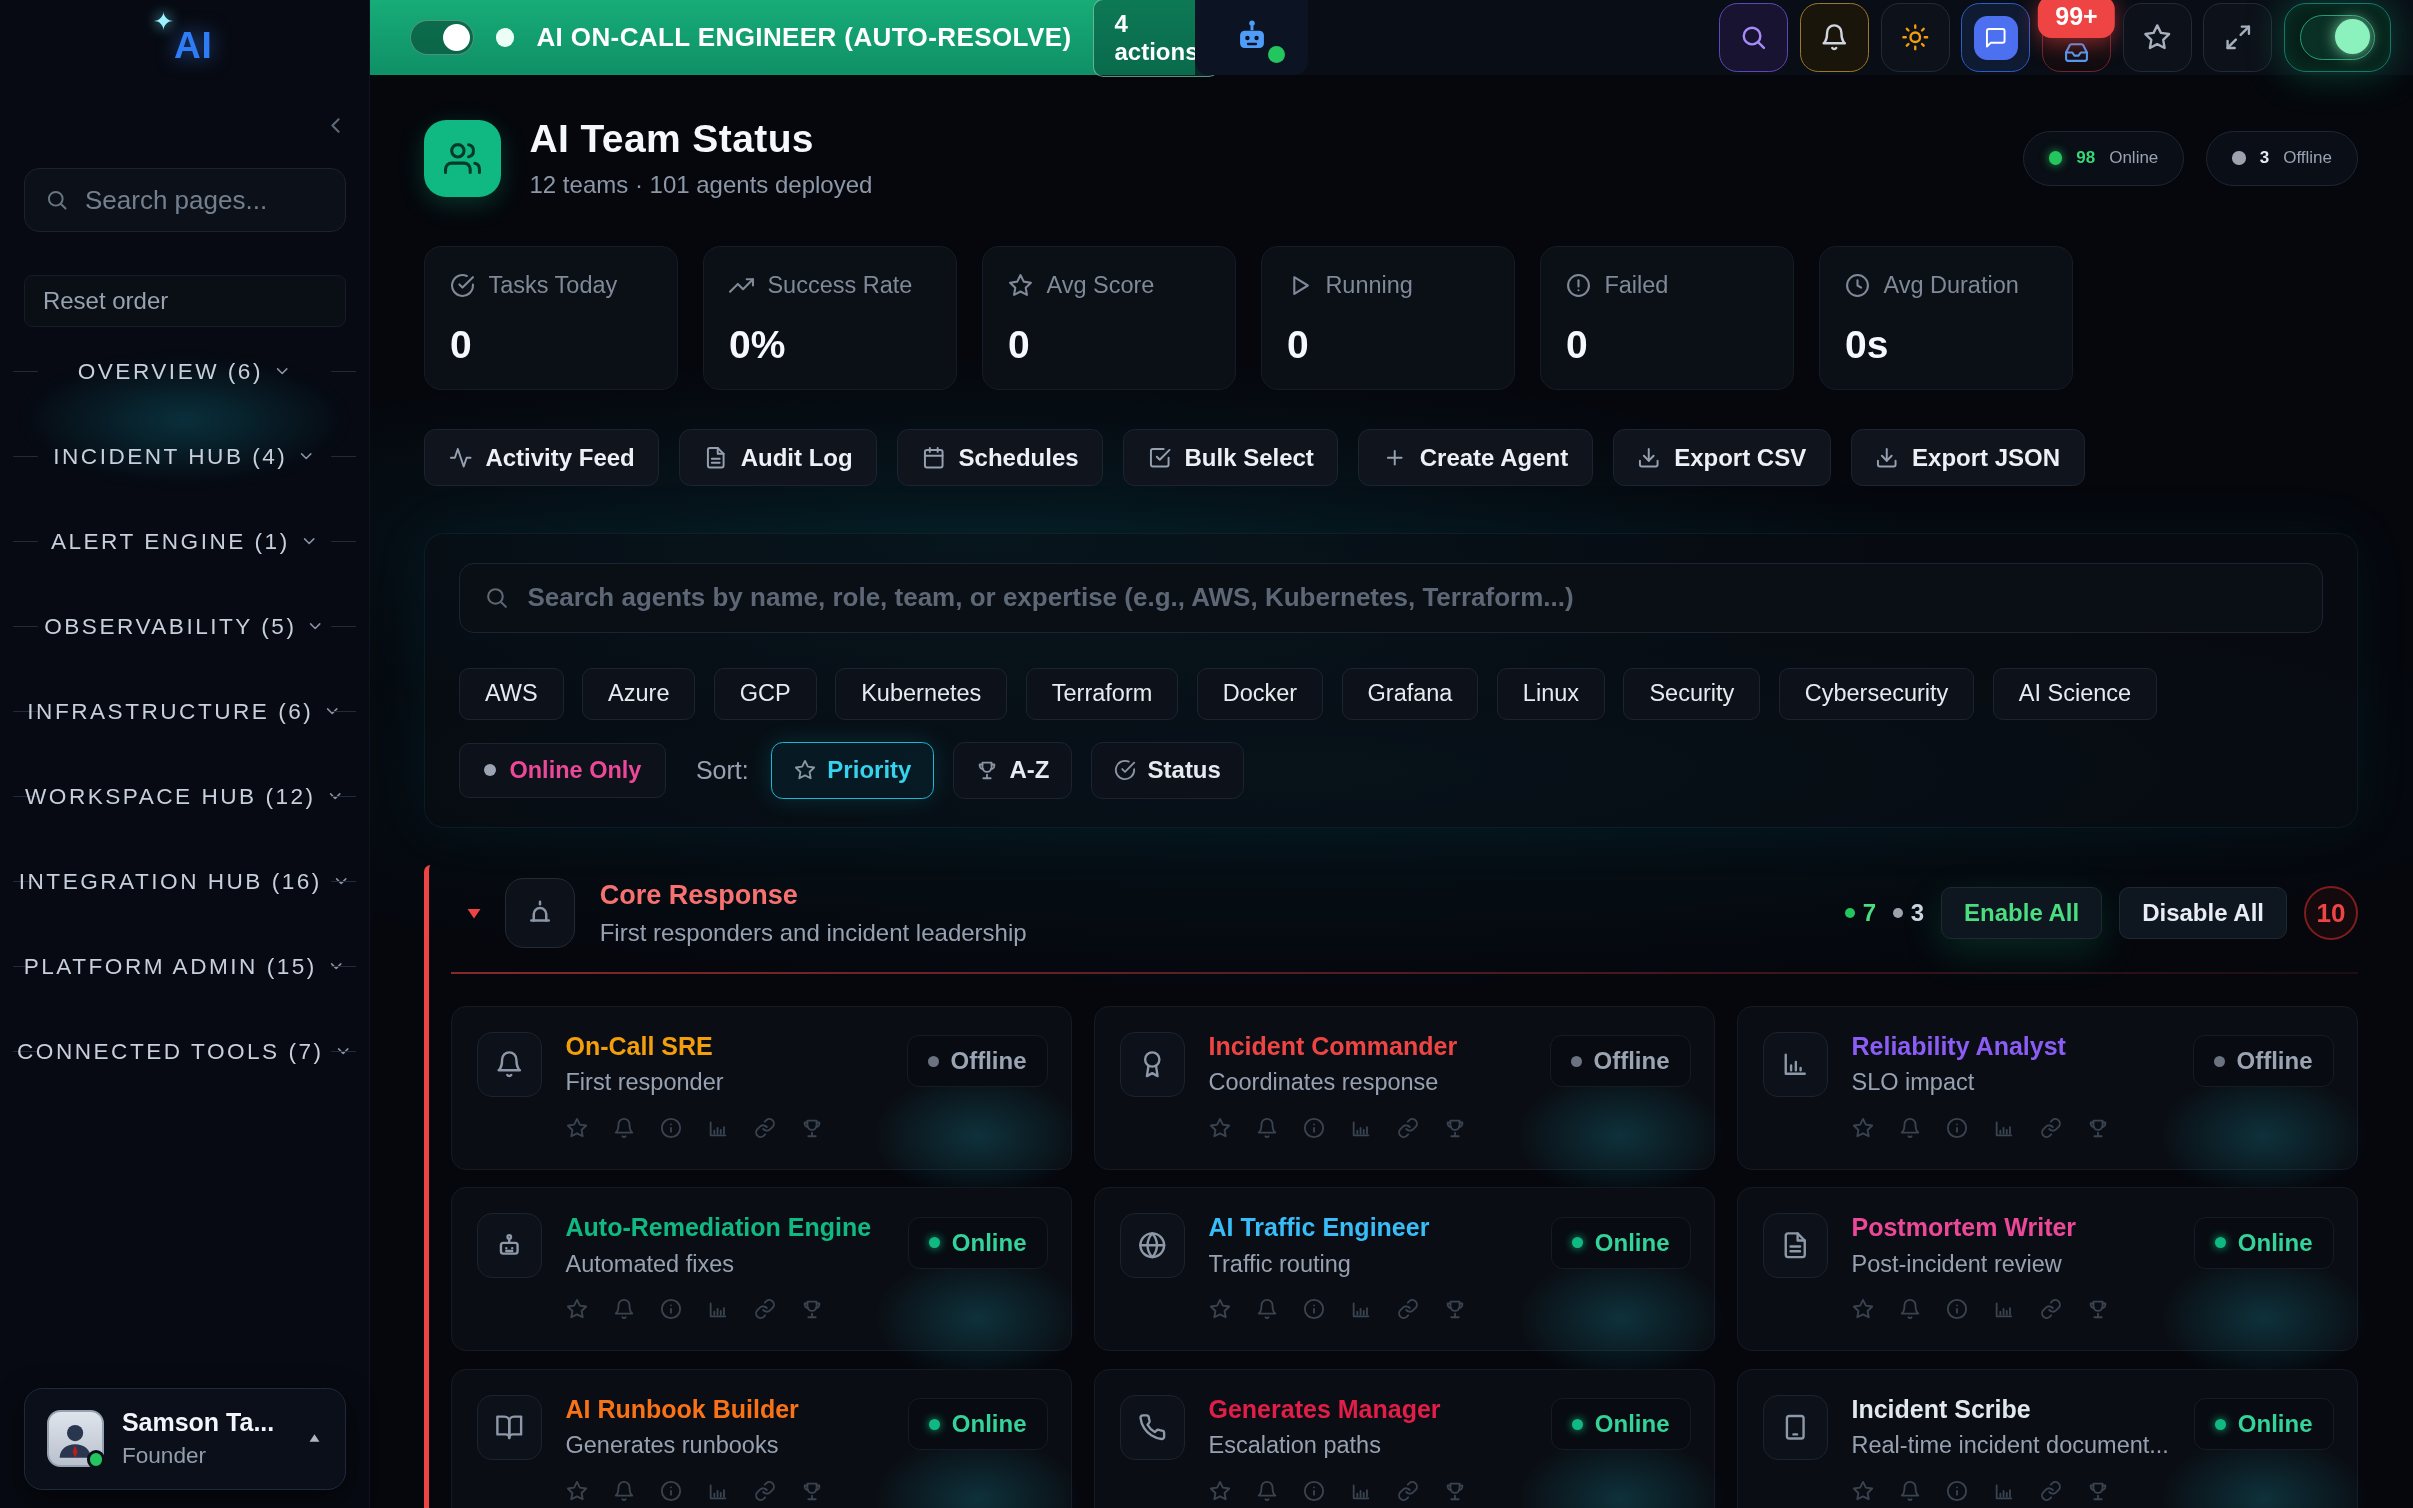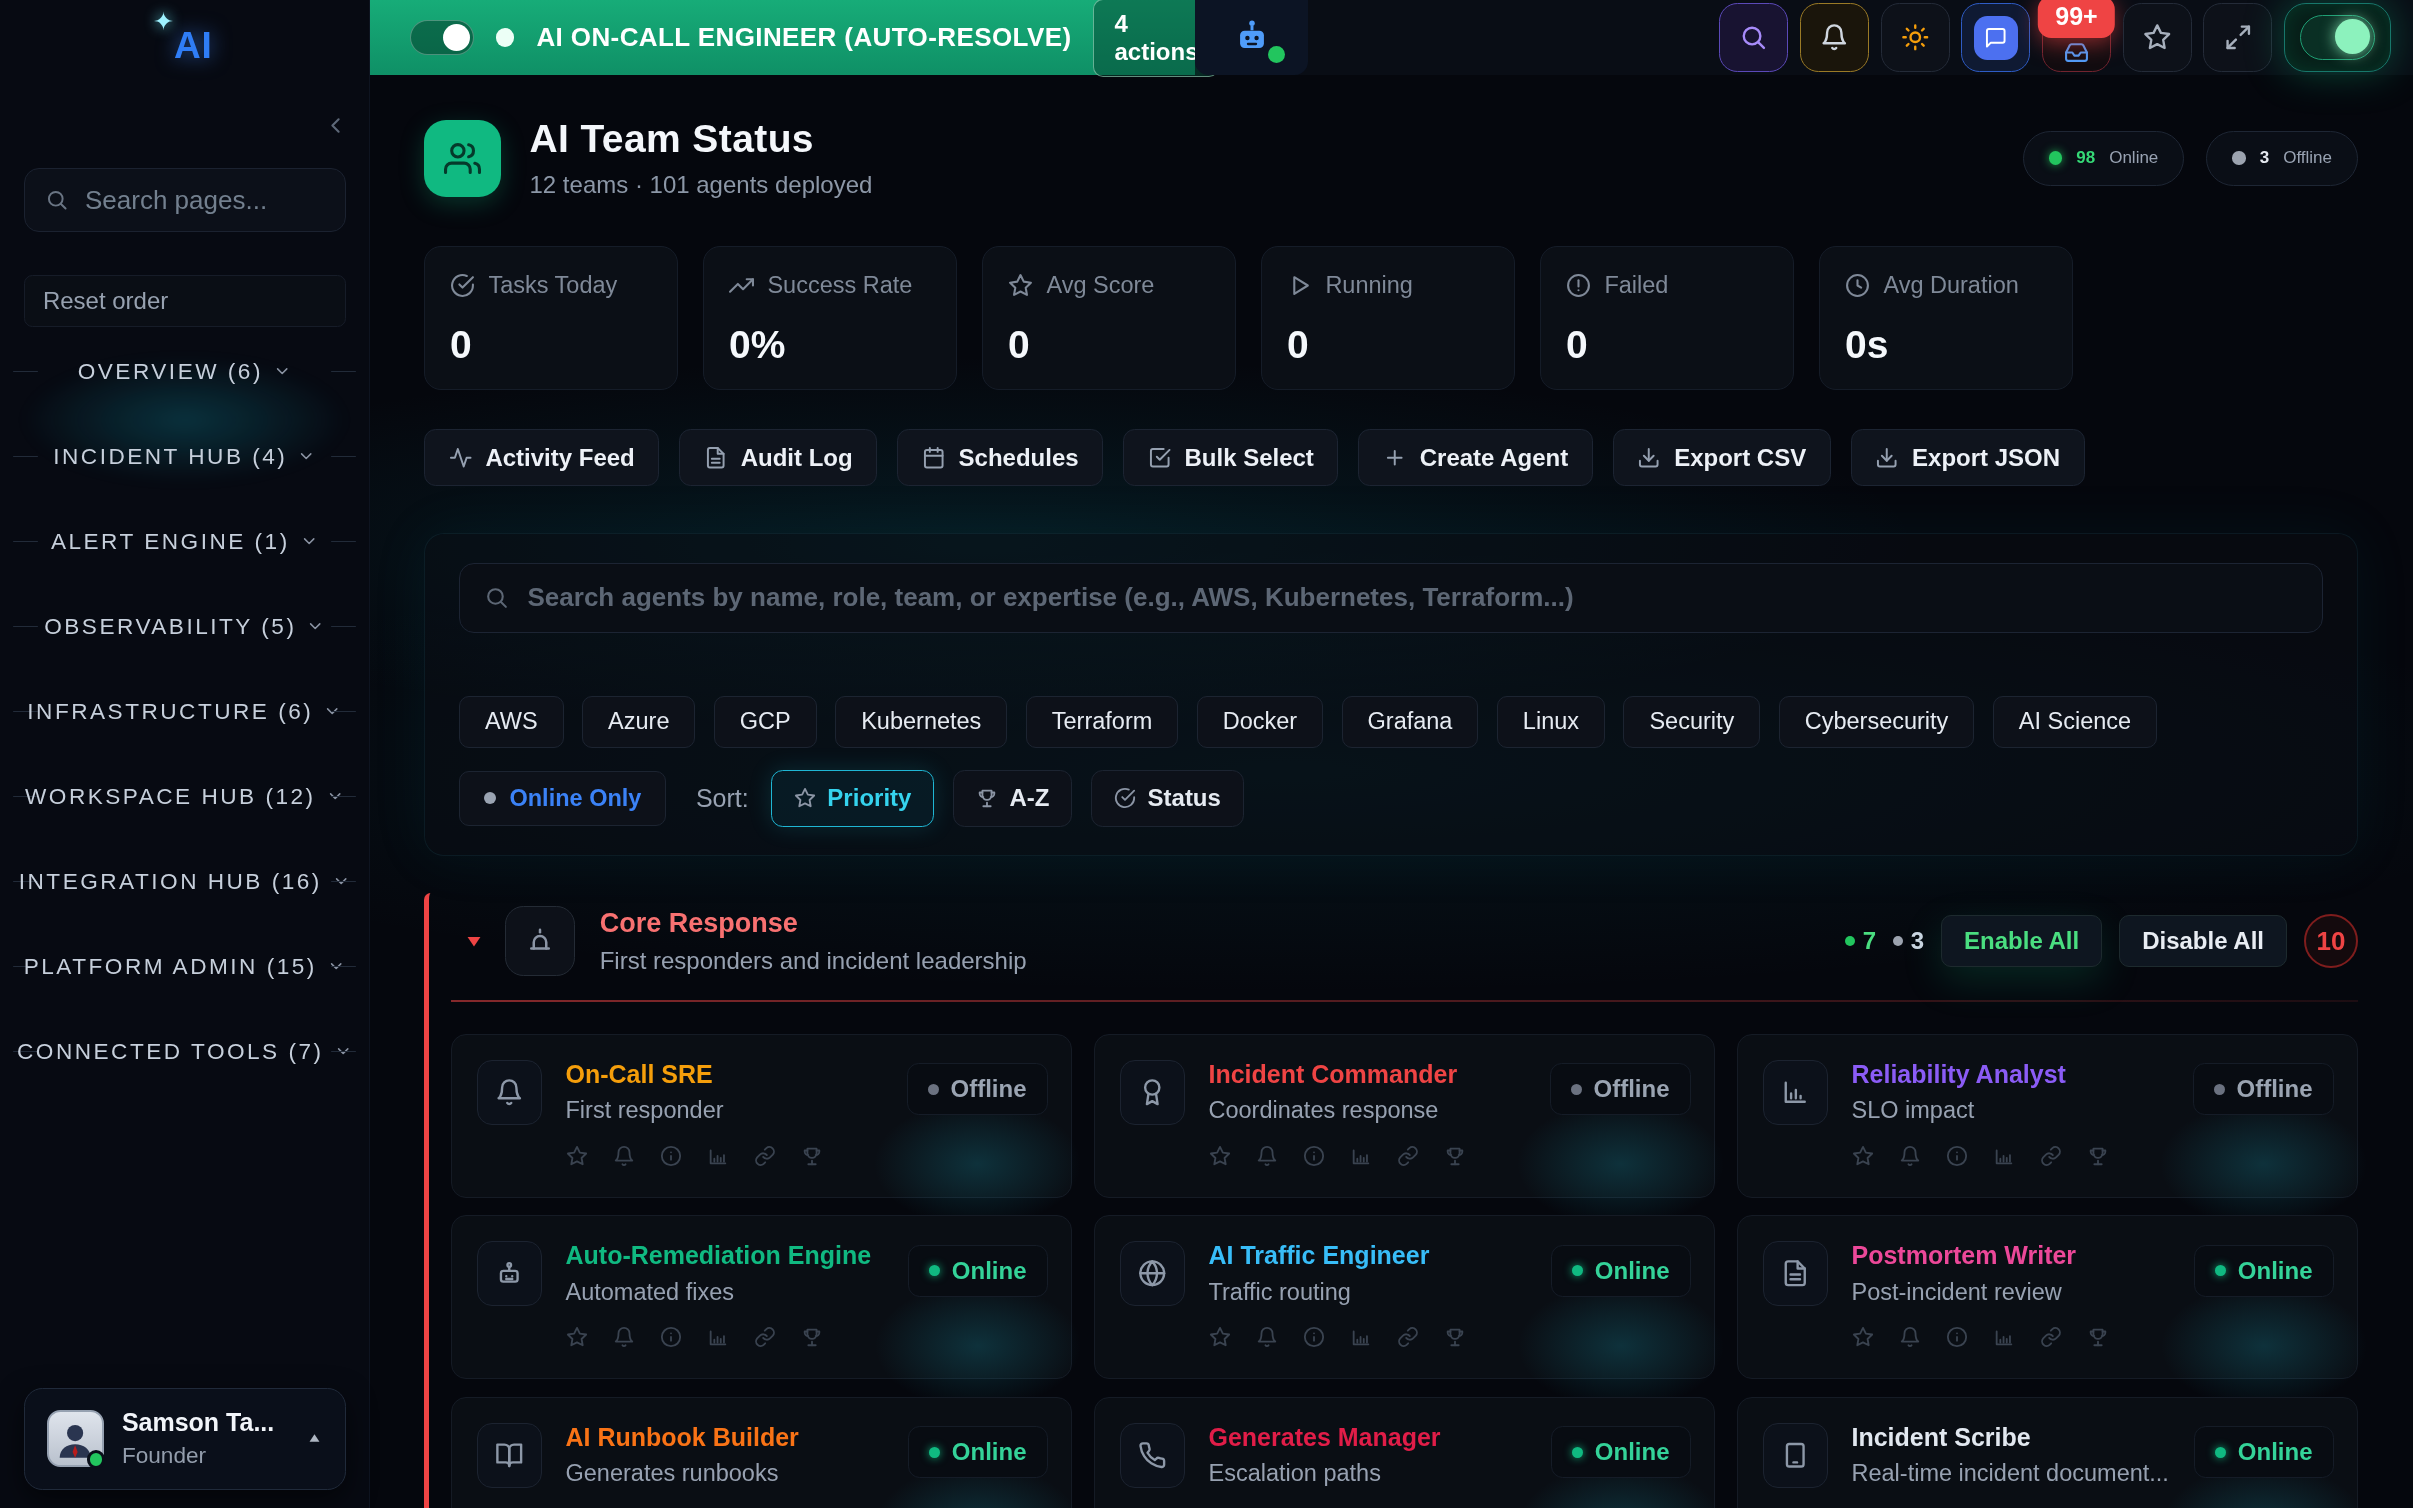--- a/index.html
+++ b/index.html
@@ -126,24 +126,24 @@
 
   .filter-panel { margin-top:47px; border:1.7px solid rgba(60,170,185,.10); border-radius:20px;
           background:rgba(10,15,22,.40); padding:28.5px 34px; box-shadow:0 0 59px rgba(13,148,160,.08); }
   .agent-search { height:70px; border-radius:15px; background:#0a0e15; border:1.7px solid #1c2433;
           display:flex; align-items:center; gap:17px; padding:0 23.5px; color:#5d6775;font-weight:bold; }
   .agent-search input { flex:1; background:transparent; border:none; outline:none; font:inherit;
           font-size:26px; color:#b6c0cd; min-width:0; }
   .agent-search input::placeholder { color:#5d6775; }
   .chips-row { margin-top:35px; display:flex; gap:18.4px; flex-wrap:wrap; }
   .chip { height:52px; border-radius:10px; background:#0d1119; border:1.7px solid #1c2431; display:flex;
-          align-items:center; padding:7px 25px; font-size:23.5px; color:#e6ebf2; cursor:pointer;margin-top:28px; }
+          align-items:center; padding:7px 25px; font-size:23.5px; color:#e6ebf2; cursor:pointer; }
   .sort-row { margin-top:22px; display:flex; align-items:center; }
   .online-chip { height:55px; border-radius:10px; background:#0d1119; border:1.7px solid #1c2431;
-          display:flex; align-items:center; gap:13.4px; padding:0 23.5px; font-size:23.5px; color:#3b82f6;
+          display:flex; align-items:center; gap:13.4px; padding:0 23.5px; font-size:23.5px; color:#ec4899;
           font-weight:bold; cursor:pointer; }
   .online-chip .dot { width:12.6px; height:12.6px; border-radius:50%; background:#9aa4b2; }
   .sort-label { margin:0 22px 0 30px; font-size:25px; color:#98a2b2; }
   .sort-chip { height:57px; border-radius:11.7px; background:#0d1119; border:1.7px solid #1c2431;
           display:flex; align-items:center; gap:11.7px; padding:0 22px; font:inherit; font-size:24px;
           font-weight:bold; color:#e6ebf2; margin-right:18.4px; cursor:pointer; }
   .sort-chip .icon { color:#8b95a5; }
   .sort-chip.active { border-color:#1fb6d4; color:#35d3ee; background:rgba(18,170,200,.08);
           box-shadow:0 0 23.5px rgba(34,211,238,.15); }
 

